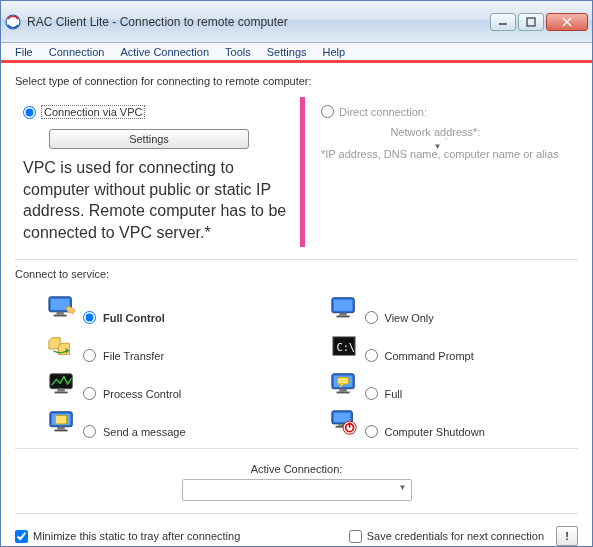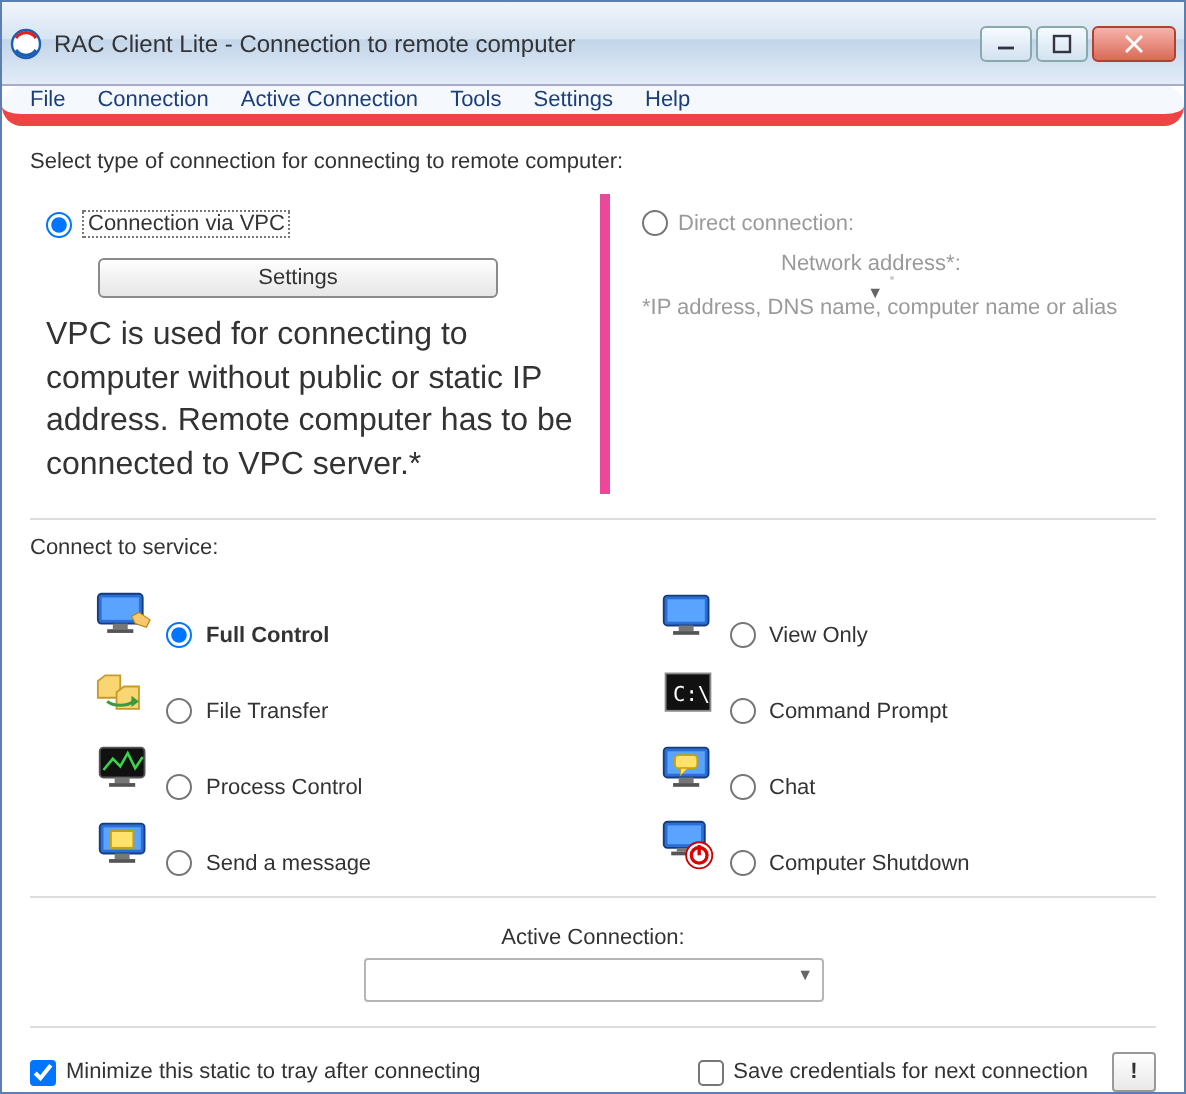--- a/index.html
+++ b/index.html
@@ -31,26 +31,25 @@
     background: linear-gradient(to bottom,#f6fafe,#d3e2f1);
     display: flex; align-items: center; justify-content: center;
     font-size: 10px; color: #445;
   }
   .win-btn.close { background: linear-gradient(to bottom,#f7b3a9,#d96a58); border-color:#b04030; color:#fff; width:42px; }
   .win-btn svg { width:10px; height:10px; }
   
   .menubar {
     height: 20px;
     background: #f5f8fc;
-    border-bottom: 6px solid #ef4444;
+    border-bottom: 3px solid #ef4444;
     display: flex; align-items: center;
     padding: 0 6px;
     font-size: 11px;
     color: #1a3e7a;
-    border-radius: 10px;
   }
   .menuitem { padding: 2px 8px; cursor: default; }
   
   .content { padding: 10px 14px 8px 14px; color:#333; }
   .instruction { margin: 2px 0 10px 0; }
   .conn-panel { display: flex; border-bottom: 1px solid #ddd; padding-bottom: 12px; margin-bottom: 8px; }
   .conn-col { padding: 4px 8px; }
   .conn-left { width: 290px; border-right: 5px solid #ec4899; }
   .conn-right { flex: 1; padding-left: 16px; }
   .radio-row { display:flex; align-items:center; margin:4px 0; }
@@ -249,21 +248,21 @@
             <svg viewBox="0 0 32 30">
               <rect x="3" y="3" width="24" height="16" rx="2" fill="#2b6fd6" stroke="#163d7a"></rect>
               <rect x="5" y="5" width="20" height="12" fill="#5aa3ff"></rect>
               <rect x="9" y="7" width="12" height="7" rx="2" fill="#ffe26b" stroke="#caa200"></rect>
               <polygon points="12,14 12,18 16,14" fill="#ffe26b" stroke="#caa200" stroke-width="0.5"></polygon>
               <rect x="11" y="19" width="8" height="3" fill="#777"></rect>
               <rect x="8" y="22" width="14" height="2" fill="#555"></rect>
             </svg>
           </div>
         <input type="radio" style="">
-        <span class="svc-label">Chat</span>
+        <span class="svc-label">Full</span>
       </div>
       <div class="svc-row">
         <div class="svc-icon">
             <svg viewBox="0 0 32 30">
               <rect x="3" y="2" width="22" height="14" rx="2" fill="#2b6fd6" stroke="#163d7a"></rect>
               <rect x="5" y="4" width="18" height="10" fill="#5aa3ff"></rect>
               <rect x="10" y="16" width="8" height="2" fill="#777"></rect>
               <rect x="7" y="18" width="14" height="2" fill="#555"></rect>
               <circle cx="22" cy="20" r="7" fill="#fff" stroke="#c00" stroke-width="1"></circle>
               <circle cx="22" cy="20" r="4.2" fill="none" stroke="#d00" stroke-width="1.8"></circle>

